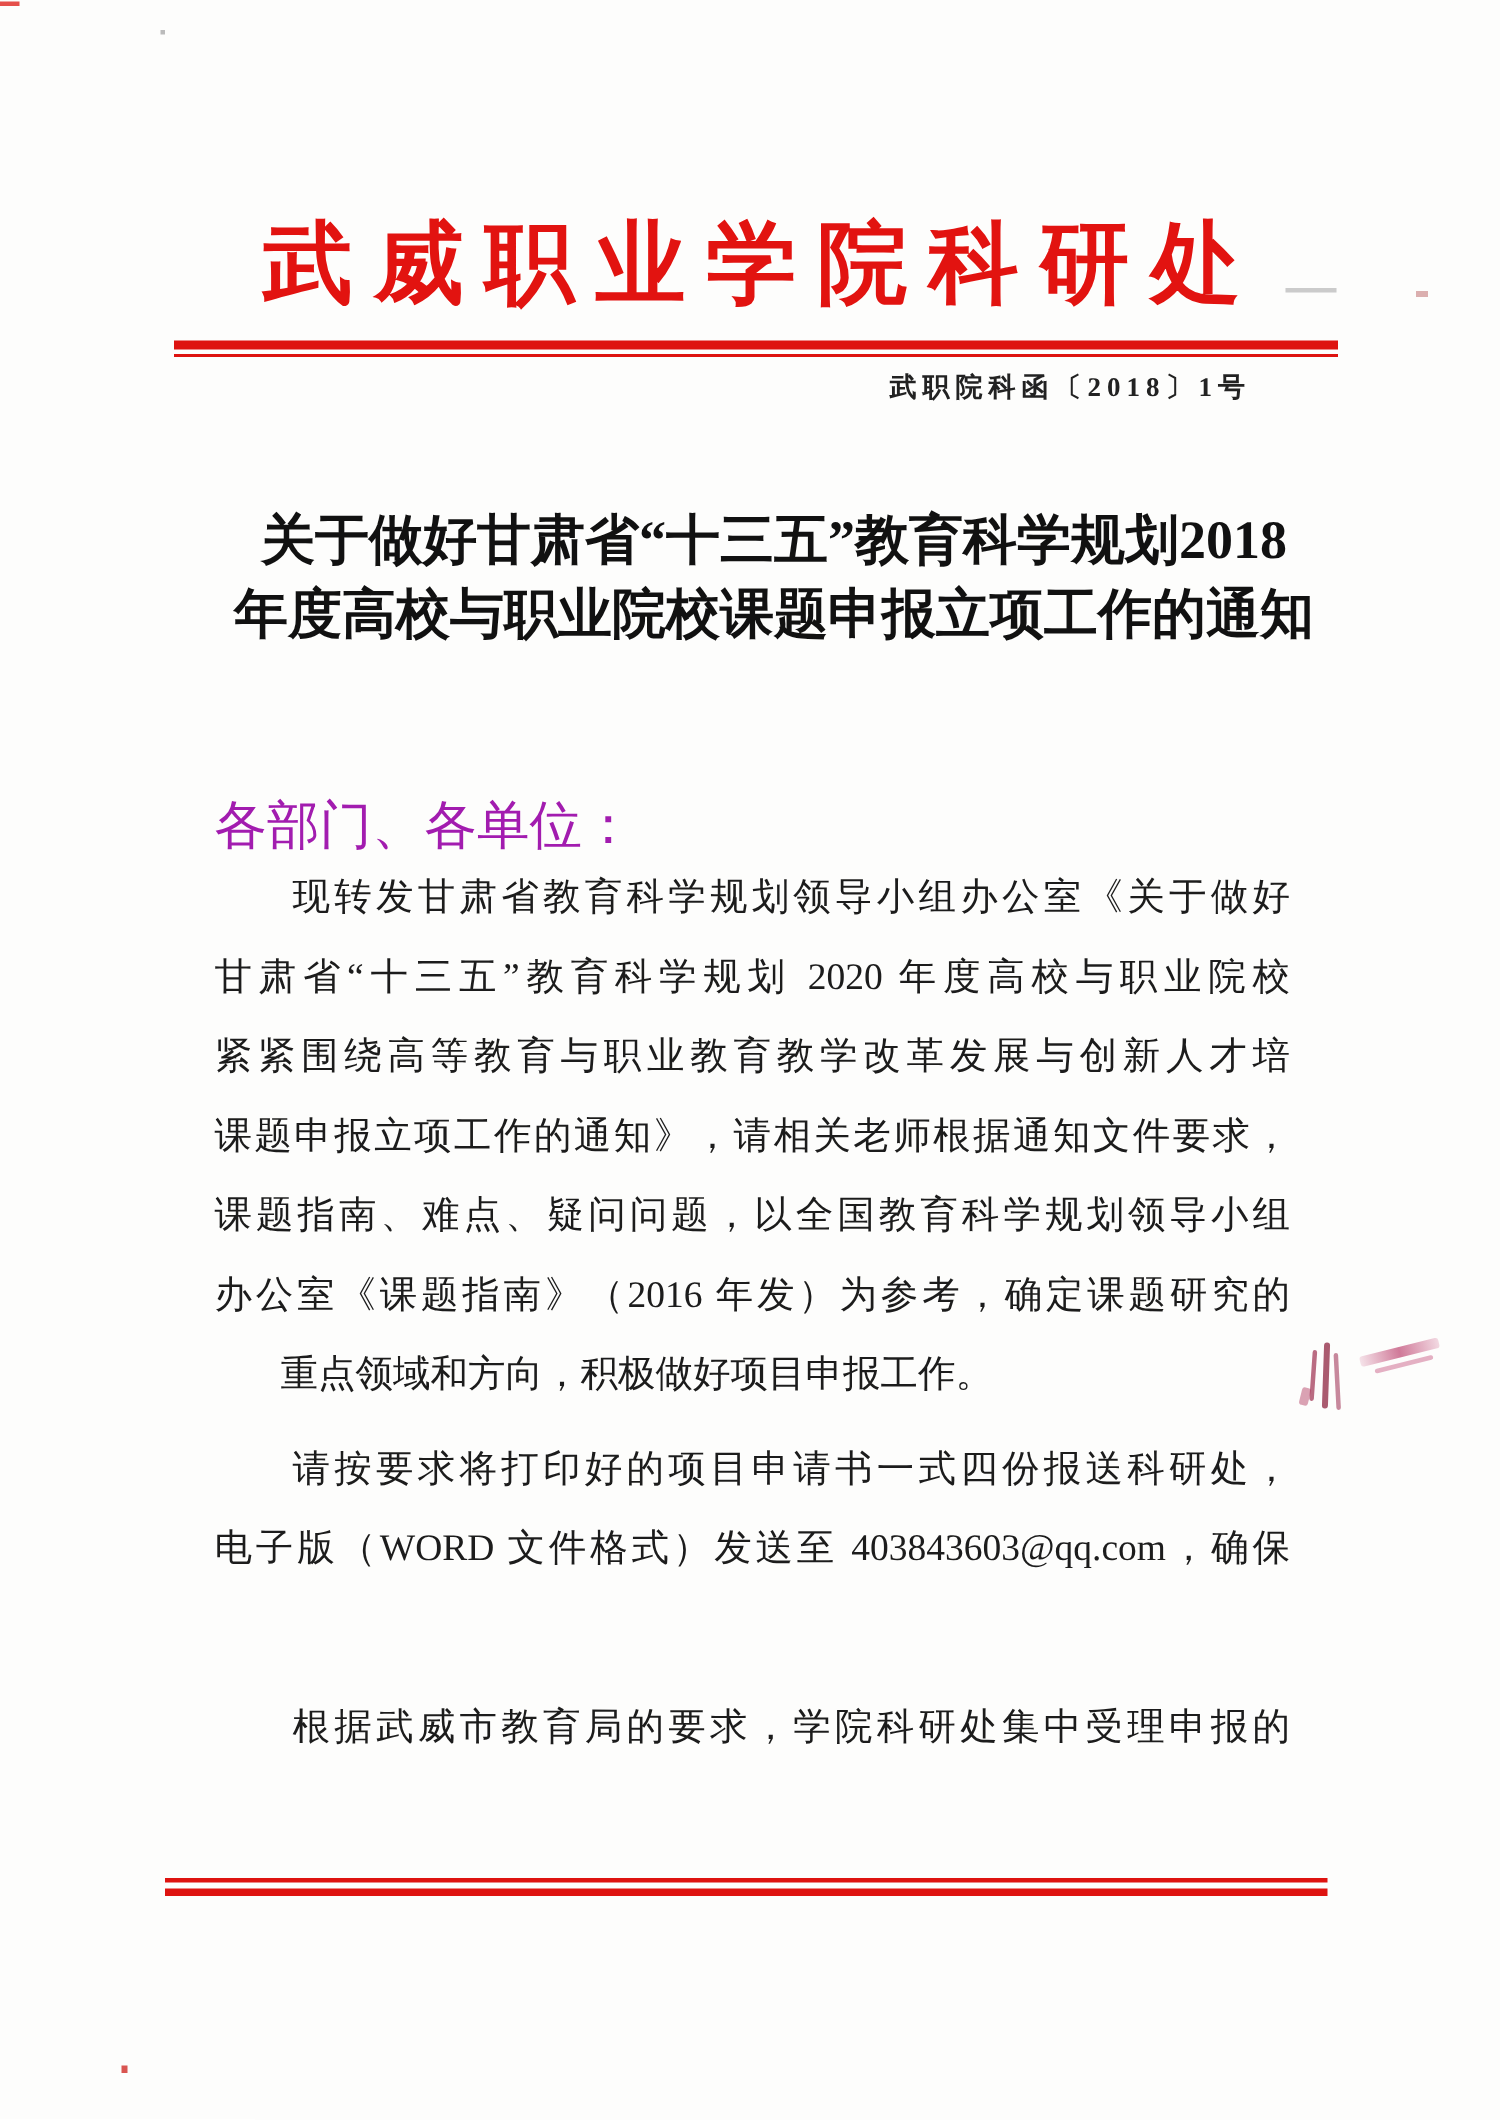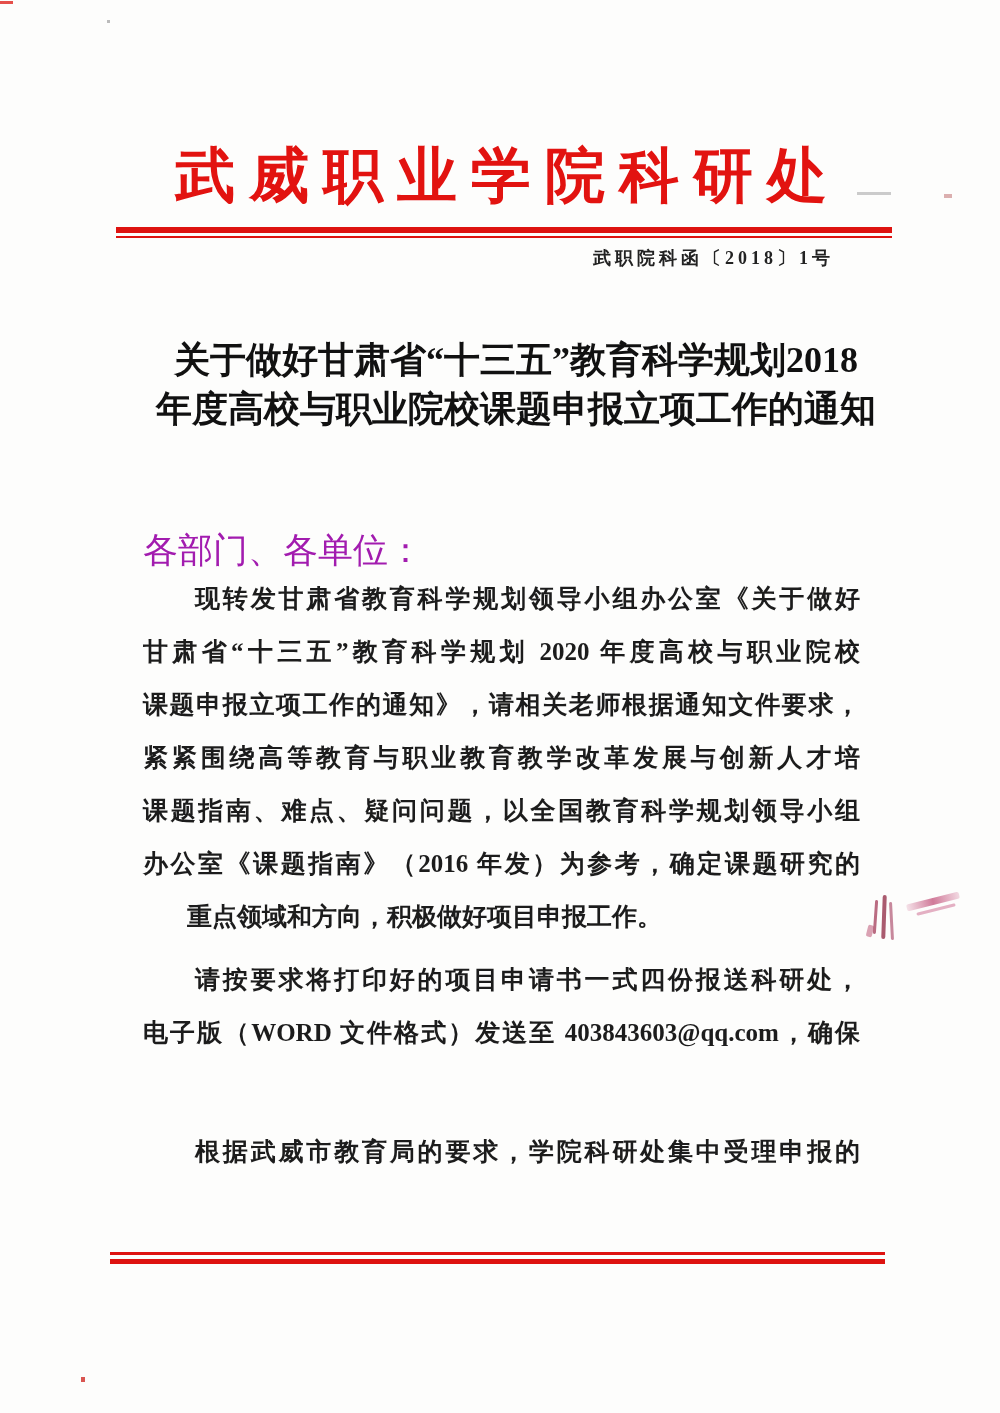--- a/index.html
+++ b/index.html
@@ -100,21 +100,20 @@
   .para-2 { top: 953px; }
   .para-3 { top: 1125px; }
   .bline {
     width: 717px;
     font-size: 25px;
     line-height: 53px;
     color: #1c1c1c;
     text-align: justify;
     text-align-last: justify;
     white-space: nowrap;
-    font-weight: bold;
   }
   .bline.last {
     text-align: right;
     text-align-last: left;
     margin-left: 44px;
   }
   .bline.indent {
     text-indent: 52px;
   }
   
@@ -146,22 +145,22 @@
   <div class="doc-title">
     <div>关于做好甘肃省“十三五”教育科学规划2018</div>
     <div>年度高校与职业院校课题申报立项工作的通知</div>
   </div>
 
   <div class="salutation">各部门、各单位：</div>
 
   <div class="para para-1">
     <div class="bline indent">现转发甘肃省教育科学规划领导小组办公室《关于做好</div>
     <div class="bline">甘肃省“十三五”教育科学规划 2020 年度高校与职业院校</div>
+    <div class="bline">紧紧围绕高等教育与职业教育教学改革发展与创新人才培</div>
     <div class="bline">课题申报立项工作的通知》，请相关老师根据通知文件要求，</div>
-    <div class="bline">紧紧围绕高等教育与职业教育教学改革发展与创新人才培</div>
     <div class="bline">课题指南、难点、疑问问题，以全国教育科学规划领导小组</div>
     <div class="bline">办公室《课题指南》（2016 年发）为参考，确定课题研究的</div>
     <div class="bline last">重点领域和方向，积极做好项目申报工作。</div>
   </div>
 
   <div class="para para-2">
     <div class="bline indent">请按要求将打印好的项目申请书一式四份报送科研处，</div>
     <div class="bline">电子版（WORD 文件格式）发送至 403843603@qq.com，确保</div>
   </div>
 

